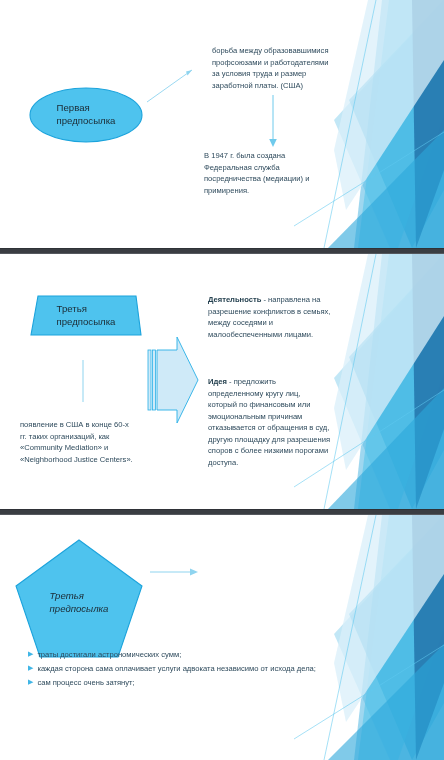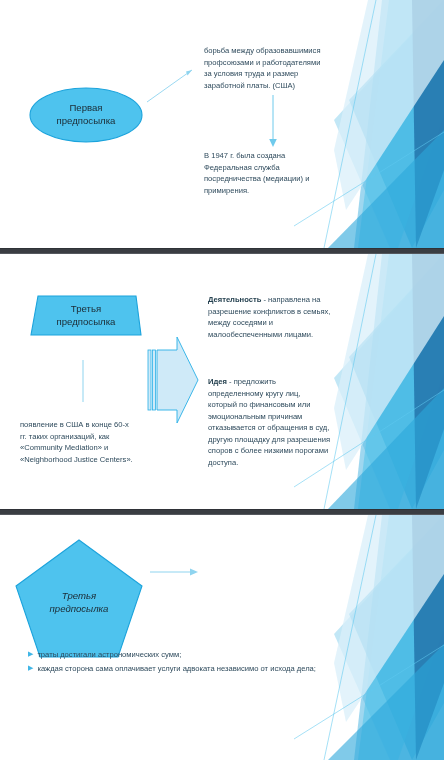--- a/index.html
+++ b/index.html
@@ -30,21 +30,20 @@
   }
 
   
   .deco { position: absolute; top: 0; right: 0; width: 150px; height: 100%; pointer-events: none; }
   .deco svg { display: block; width: 100%; height: 100%; }
 
   
   .shape-text {
     position: absolute;
     display: flex; align-items: center; justify-content: center;
-    text-align: center;
     color: #1b2a33;
     line-height: 1.35;
     z-index: 3;
     pointer-events: none;
   }
 
   .svg-layer { position: absolute; inset: 0; width: 100%; height: 100%; z-index: 2; }
 
   
   .txt {
@@ -103,21 +102,21 @@
       <polygon points="273,147 269.2,139 276.8,139" fill="#6fcaec"></polygon>
     </svg>
 
     <div class="shape-text" style="left:30px; top:88px; width:112px; height:54px; font-size:9.6px;">
       <span>
         <span>Первая</span><br>
         <span>предпосылка</span>
       </span>
     </div>
 
-    <div class="txt" style="left:204px; top:45px; width:140px;">
+    <div class="txt" style="left:212px; top:45px; width:140px;">
       <span>борьба между образовавшимися</span><br>
       <span>профсоюзами и работодателями</span><br>
       <span>за условия труда и размер</span><br>
       <span>заработной платы.  (США)</span>
     </div>
 
     <div class="txt" style="left:204px; top:150px; width:140px;">
       <span>В 1947 г. была создана</span><br>
       <span>Федеральная служба</span><br>
       <span>посредничества (медиации) и</span><br>
@@ -220,16 +219,20 @@
 
     <div class="bullets" style="left:28px; top:134px; width:360px;">
       <div class="bullet-row">
         <span class="bullet-mark">▶</span>
         <span class="bullet-text">траты достигали астрономических сумм;</span>
       </div>
       <div class="bullet-row">
         <span class="bullet-mark">▶</span>
         <span class="bullet-text">каждая сторона сама оплачивает услуги адвоката независимо от исхода дела;</span>
       </div>
+      <div class="bullet-row">
+        <span class="bullet-mark">▶</span>
+        <span class="bullet-text">сам процесс очень затянут;</span>
+      </div>
     </div>
   </section>
 
 </div>
 
 </body></html>

